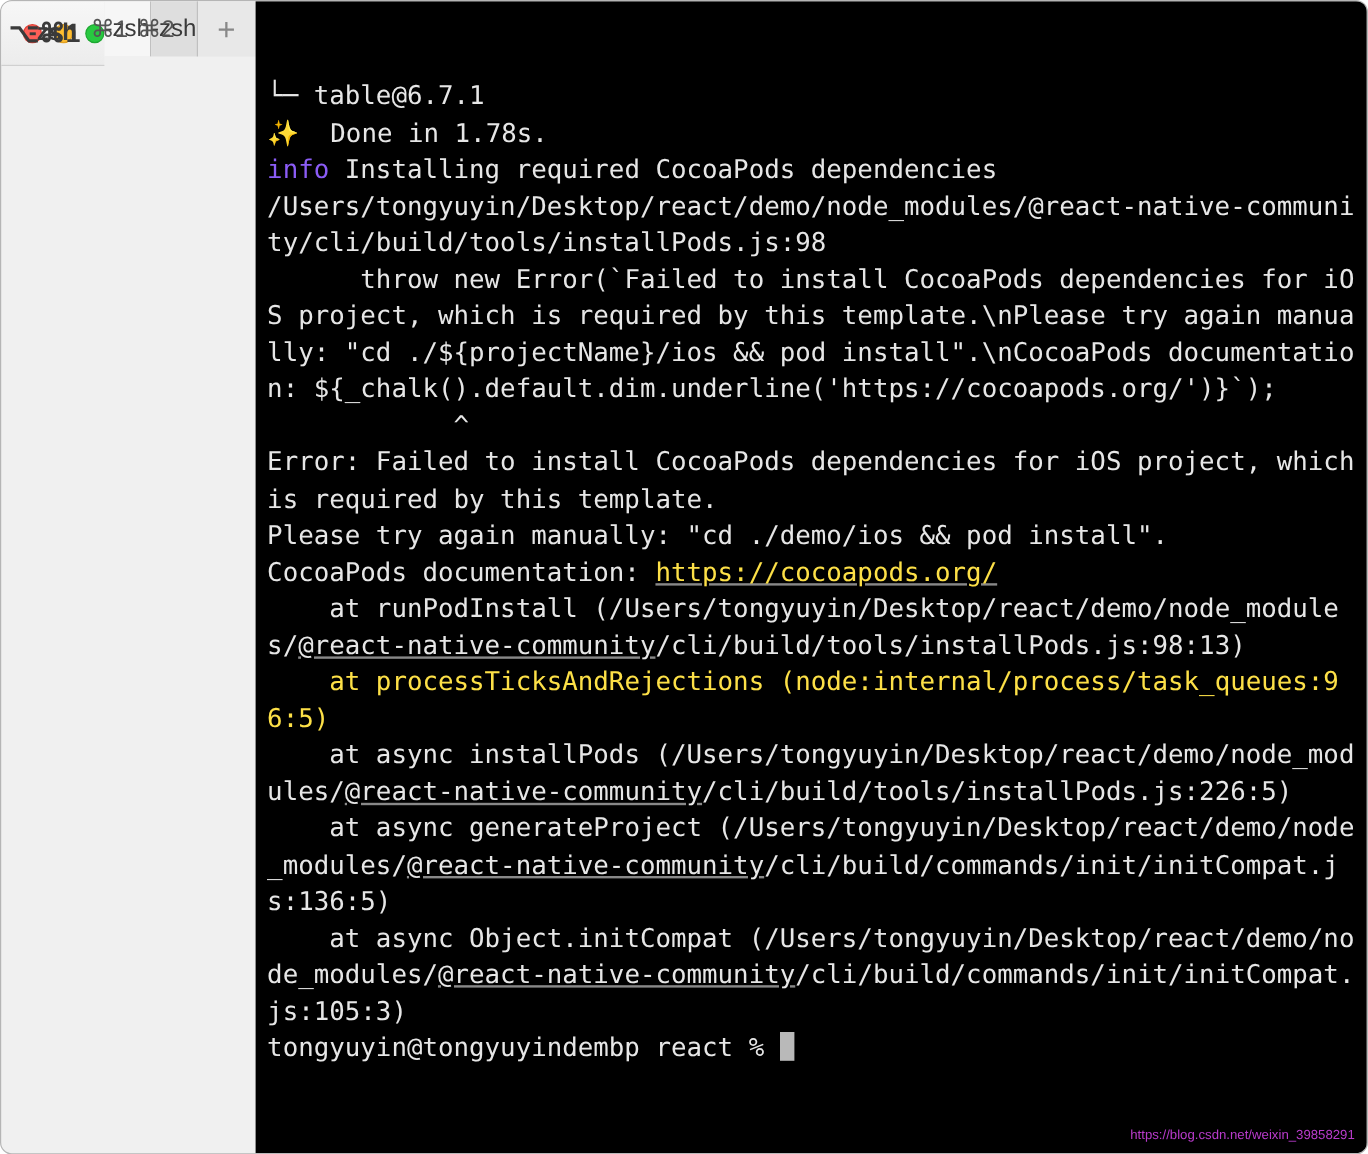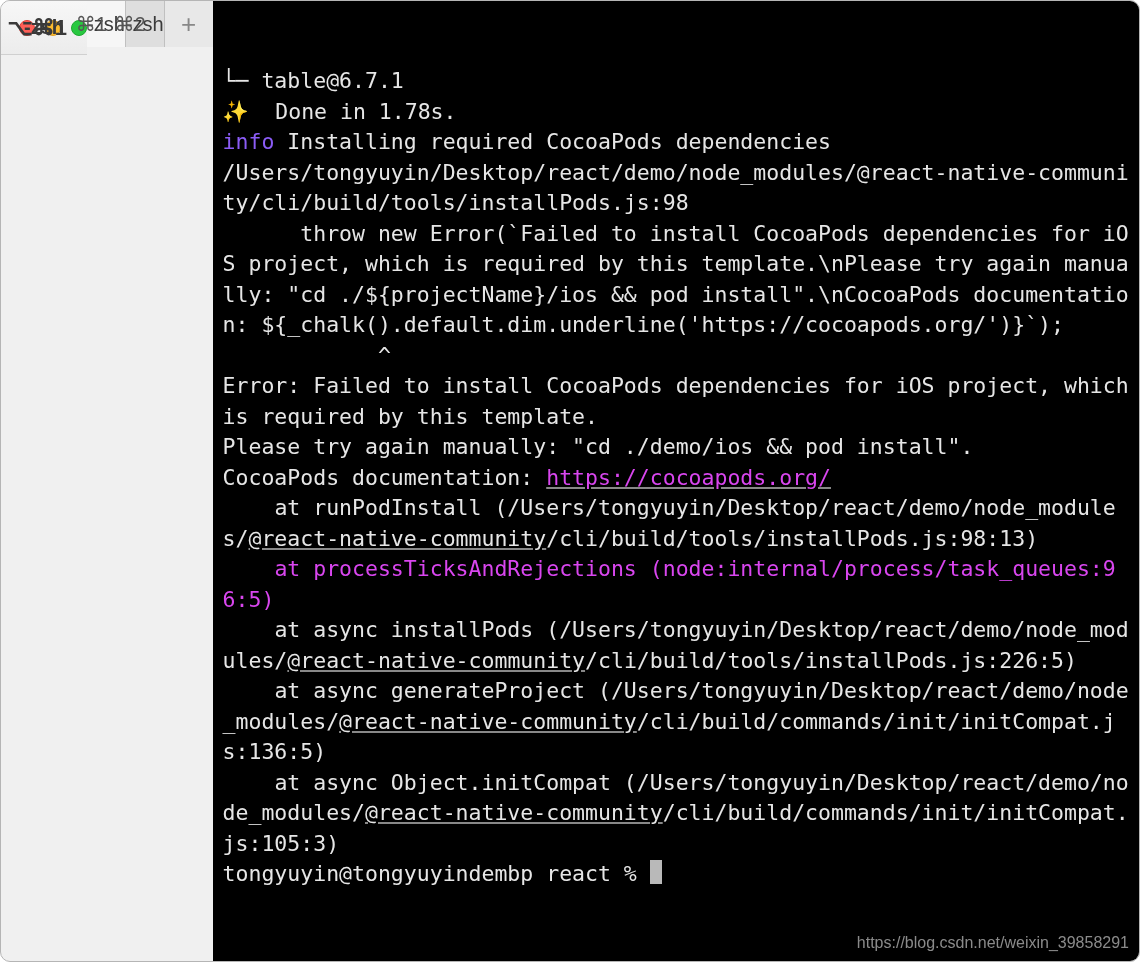--- a/index.html
+++ b/index.html
@@ -103,38 +103,38 @@
     font-family: "SF Mono", "Menlo", "Monaco", "Consolas", monospace;
     font-size: 21.5px;
     line-height: 1.42;
     padding: 4px 8px 4px 10px;
     white-space: pre-wrap;
     word-break: break-all;
     overflow: hidden;
     position: relative;
   }
   .info { color: #8b5cf6; font-weight: normal; }
-  .dim { color: #d946ef; }
+  .dim { color: #fde047; }
   .uline { text-decoration: underline; text-decoration-color: #888; }
   .sparkle { color: #f0d060; }
   .cursor-block {
     display: inline-block;
     width: 12px;
     height: 24px;
     background: #b9b9b9;
     vertical-align: text-bottom;
     margin-bottom: 2px;
   }
   .watermark {
     position: absolute;
     bottom: 6px;
     right: 10px;
-    color: #a3a3a3;
+    color: #d946ef;
     font-family: Arial, sans-serif;
-    font-size: 16px;
+    font-size: 11px;
     opacity: 0.85;
   }
 </style>
 </head>
 <body>
 
 <div class="window">
 
   <div class="titlebar">
     <div class="traffic-lights">

